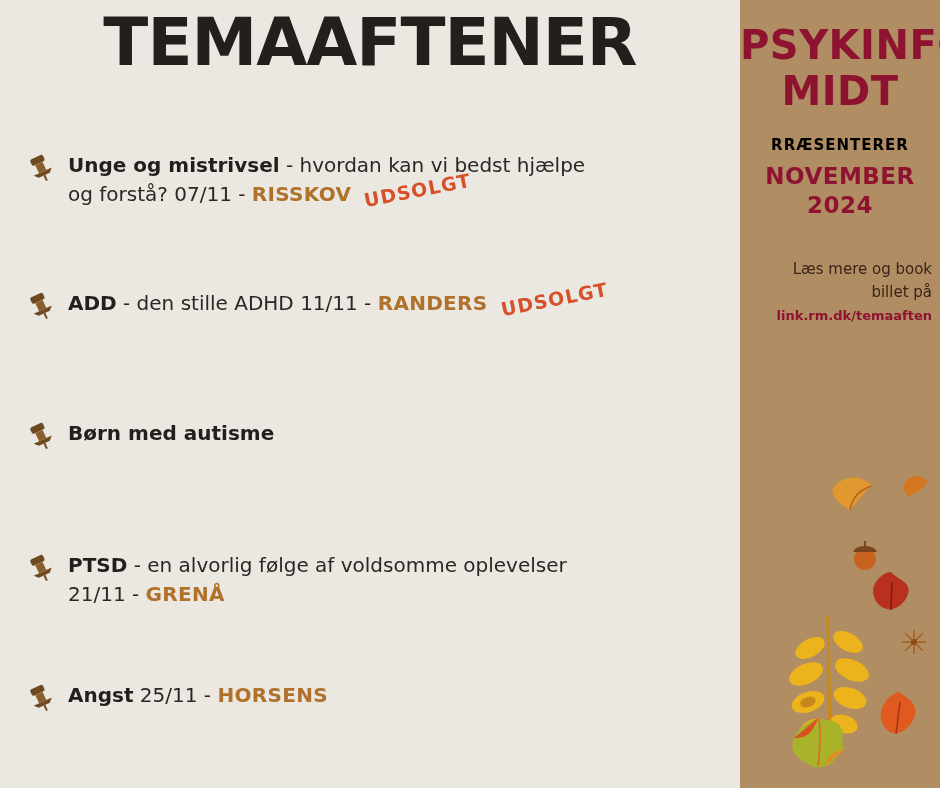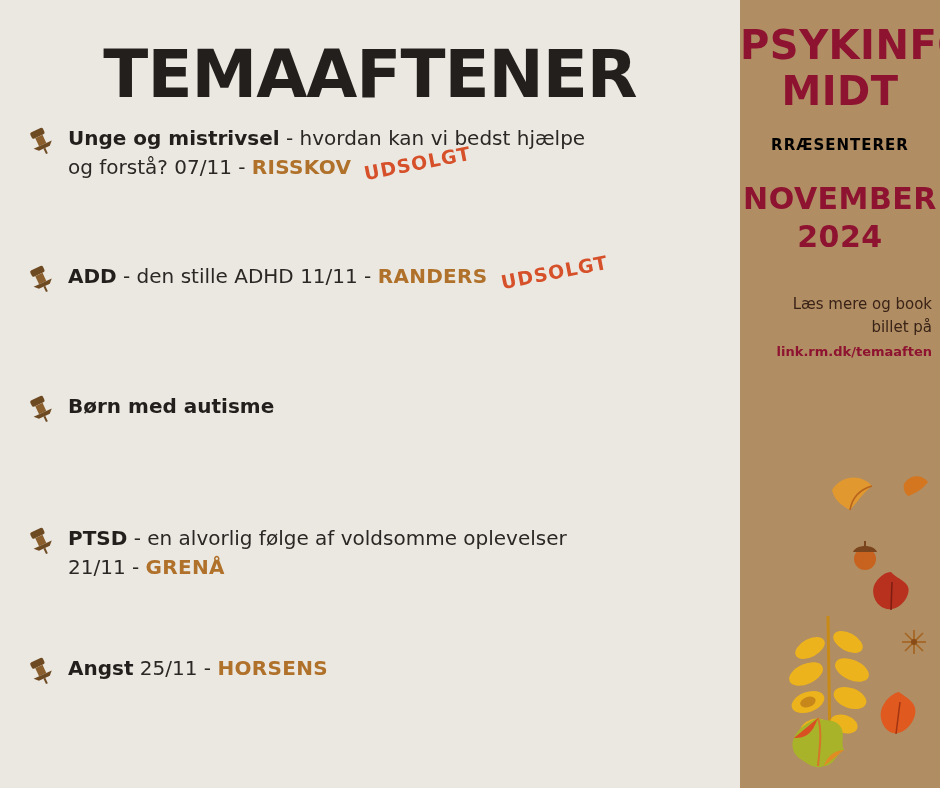--- a/index.html
+++ b/index.html
@@ -33,25 +33,24 @@
     left: 0;
     top: 8px;
     width: 740px;
     text-align: center;
     font-family: "DejaVu Sans", sans-serif;
     font-weight: bold;
     font-size: 66px;
     letter-spacing: -1px;
     color: #231f1c;
     line-height: 1.05;
-    margin-top: 32px;
   }
   .events {
     position: absolute;
-    top: 116px;
+    top: 143px;
     left: 0;
     width: 740px;
   }
   .event {
     position: relative;
     padding-left: 68px;
     min-height: 62px;
     margin-bottom: 0;
     box-sizing: border-box;
   }
@@ -119,24 +118,24 @@
   }
   .presents {
     margin-top: 22px;
     text-align: center;
     font-size: 15px;
     font-weight: bold;
     color: #000000;
     letter-spacing: 1px;
   }
   .month {
-    margin-top: 26px;
+    margin-top: 8px;
     text-align: center;
     font-weight: bold;
-    font-size: 30px;
+    font-size: 23px;
     color: #8e1330;
     line-height: 1.25;
     letter-spacing: 0.5px;
   }
   .booking {
     margin-top: 38px;
     text-align: right;
     font-size: 15px;
     color: #3a2317;
     line-height: 1.55;

